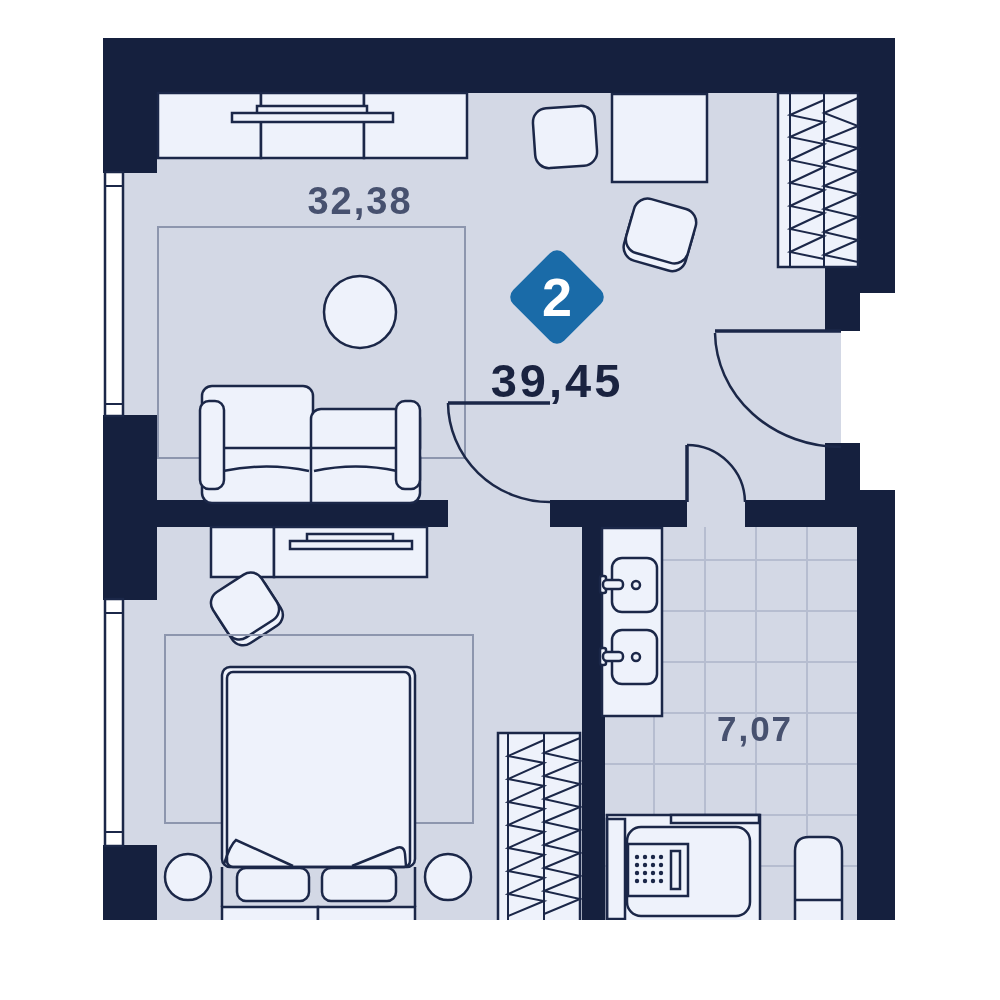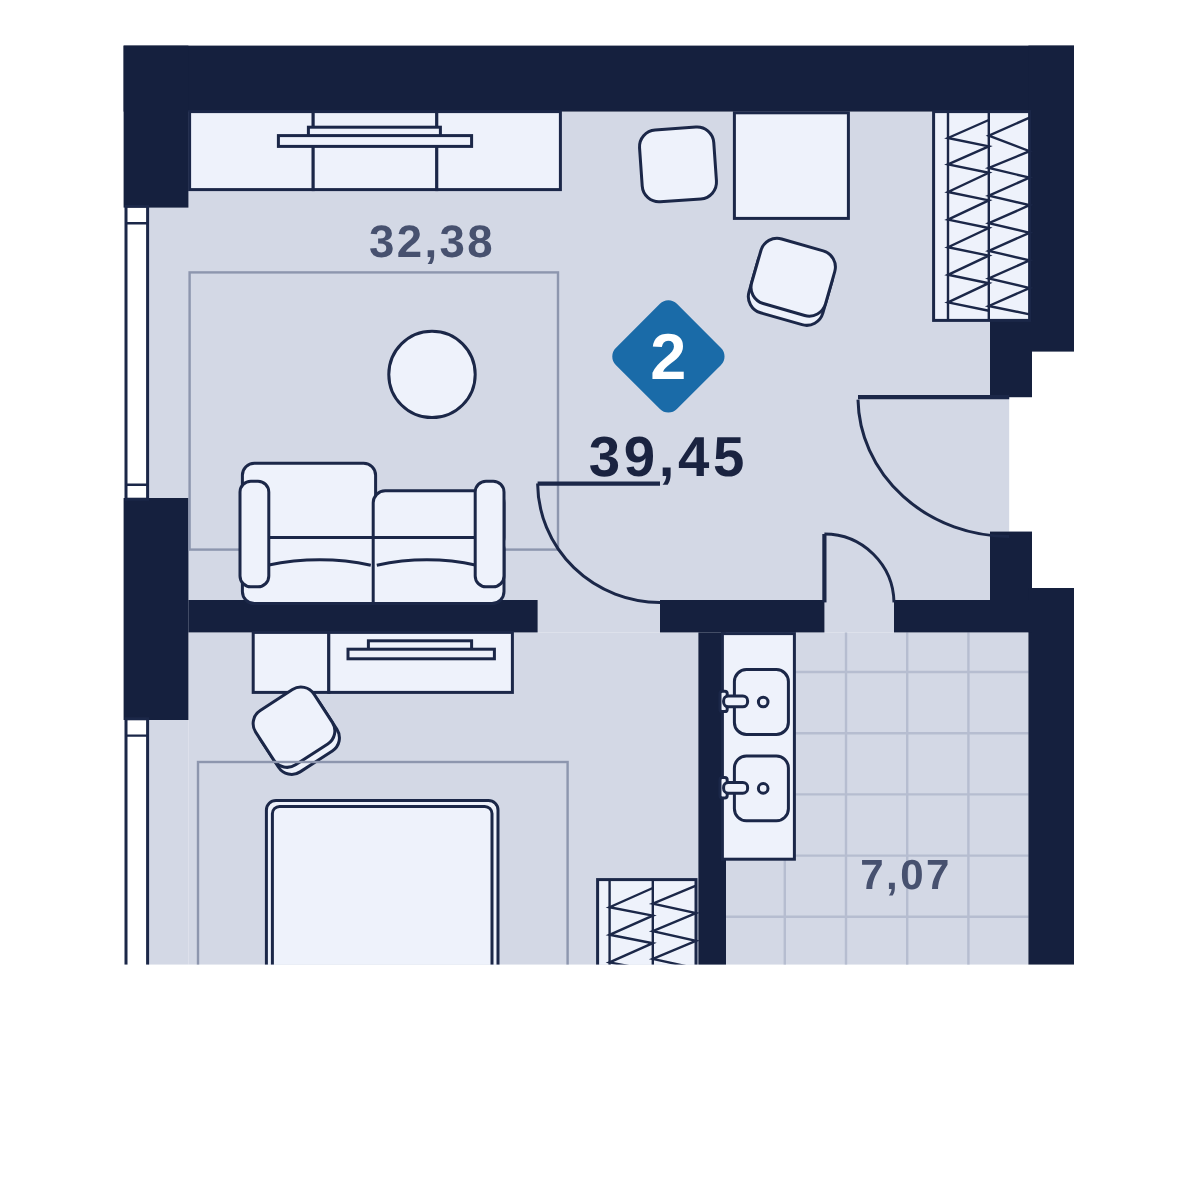--- a/index.html
+++ b/index.html
@@ -1,21 +1,21 @@
 <!DOCTYPE html>
 <html style="--c-wall: #15203e; --c-floor: #d3d8e5; --c-furniture: #eef2fb; --c-stroke: #1b2748; --c-badge: #1a6ba8; --c-total_label: #1a2340; --c-room_label: #47516f; --c-tile: #b6bdd0; --c-rug_border: #8d96ae; --c-window: #ffffff; --c-page: #ffffff;"><head>
 <meta charset="utf-8">
 <style>
   :root{
     --c-wall:#15203e; --c-floor:#d3d8e5; --c-furniture:#eef2fb; --c-stroke:#1b2748;
     --c-badge:#1a6ba8; --c-total_label:#1a2340; --c-room_label:#47516f;
     --c-tile:#b6bdd0; --c-rug_border:#8d96ae; --c-window:#ffffff; --c-page:#ffffff;
   }
   html,body{margin:0;padding:0;background:var(--c-page);}
-  .stage{position:relative;width:1000px;height:804px;background:var(--c-page);overflow:hidden;}
+  .stage{position:relative;width:1000px;height:920px;background:var(--c-page);overflow:hidden;}
   svg{position:absolute;left:0;top:0;}
   .f{fill:var(--c-furniture);stroke:var(--c-stroke);stroke-width:2.5;}
   .ln{fill:none;stroke:var(--c-stroke);stroke-width:2.5;}
   .thin{fill:none;stroke:var(--c-stroke);stroke-width:2;}
   .wall{fill:var(--c-wall);stroke:none;}
   .floor{fill:var(--c-floor);stroke:none;}
   .tile{stroke:var(--c-tile);stroke-width:2;fill:none;}
   .rug{fill:none;stroke:var(--c-rug_border);stroke-width:2;}
   .win{fill:var(--c-window);stroke:var(--c-stroke);stroke-width:2.5;}
   text{font-family:"Liberation Sans","DejaVu Sans",sans-serif;font-weight:bold;}

